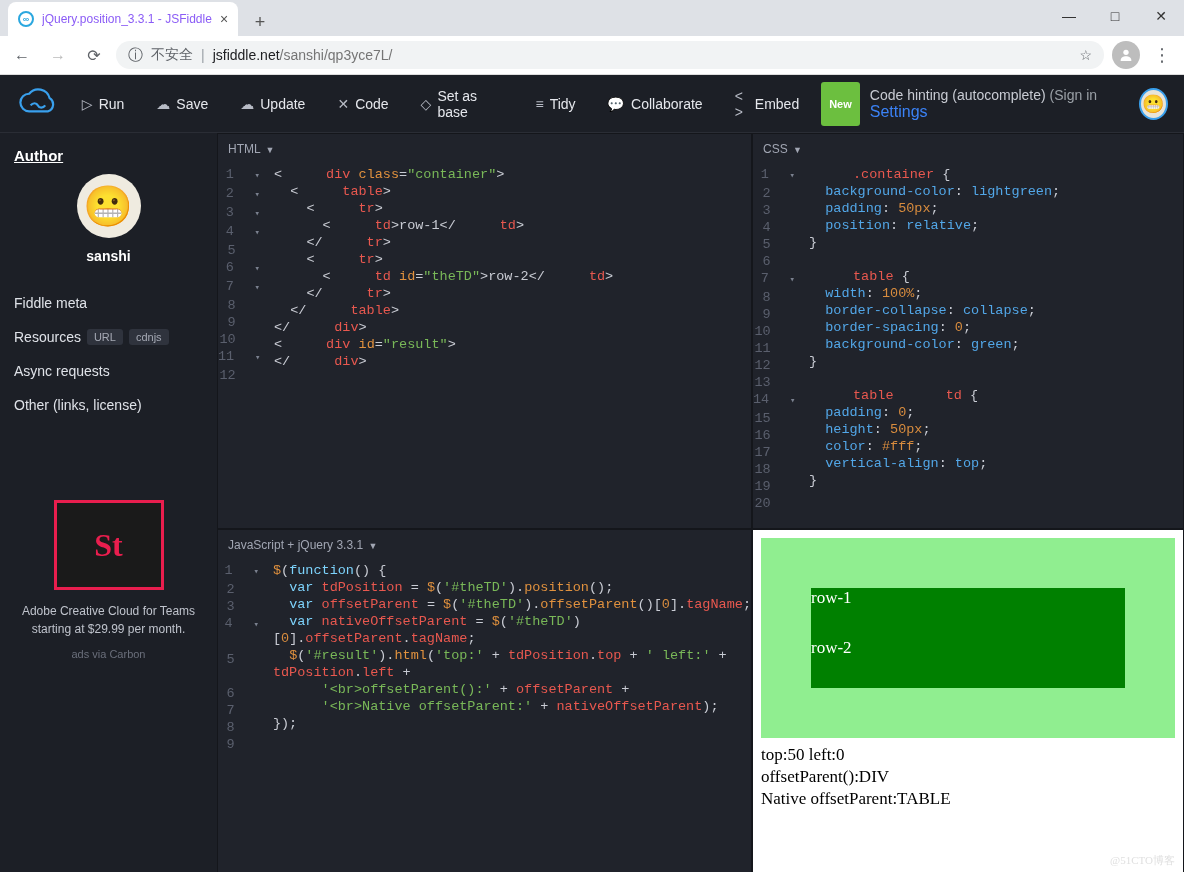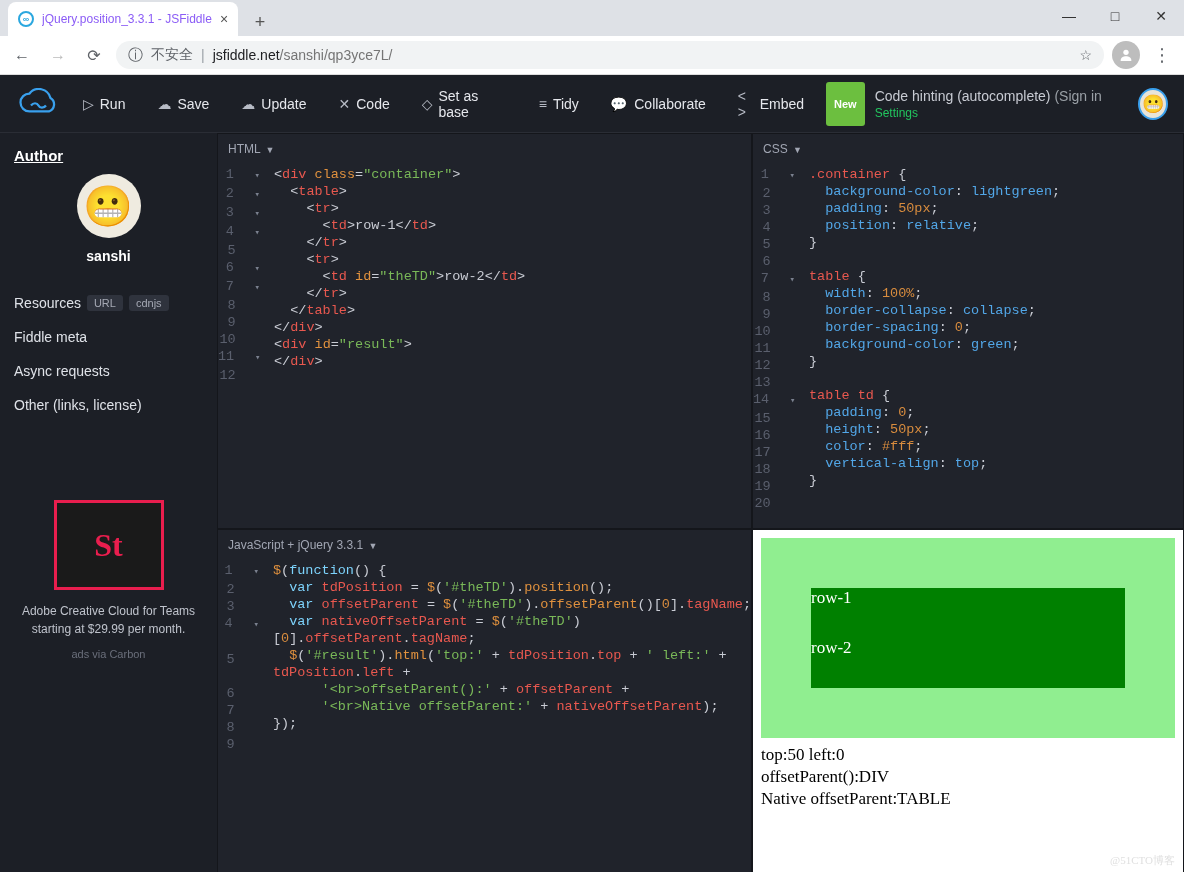--- a/index.html
+++ b/index.html
@@ -29,21 +29,21 @@
 
 
 .app { background: #1e2129; color: #c5c8d0; height: calc(872px - 74px); display: flex; flex-direction: column; }
 .jsf-header { height: 58px; background: #1c1f26; display: flex; align-items: center; padding: 0 16px; gap: 12px; border-bottom: 1px solid #2a2d35; }
 .logo-cloud { width: 48px; height: 32px; }
 .tb-item { display: flex; align-items: center; gap: 6px; padding: 0 10px; height: 36px; color: #e5e7ec; font-size: 14px; cursor: pointer; }
 .tb-icon { font-size: 14px; color: #b7bbc5; }
 .tb-right { margin-left: auto; display: flex; align-items: center; gap: 10px; }
 .new-badge { background: #6cbf3f; color: #fff; font-size: 11px; padding: 16px 8px; border-radius: 3px; font-weight: 600; }
 .hint { color: #c8cbd3; font-size: 14px; }
-.settings-link { color: #22c55e; font-size: 12px; }
+.settings-link { color: #3b82f6; font-size: 16px; }
 .user-av { width: 32px; height: 32px; border-radius: 50%; background: #e8e4d8; border: 2px solid #39a0ed; display: flex; align-items: center; justify-content: center; font-size: 18px; }
 
 
 .main { flex: 1; display: flex; }
 .sidebar { width: 217px; background: #1c1f26; padding: 14px; }
 .sb-h { color: #fff; font-size: 15px; font-weight: 600; margin-bottom: 10px; text-decoration: underline; }
 .author-av { width: 64px; height: 64px; border-radius: 50%; background: #efebe0; margin: 8px auto 10px; display: flex; align-items: center; justify-content: center; font-size: 40px; }
 .author-nm { text-align: center; color: #fff; font-size: 14px; font-weight: 600; margin-bottom: 22px; }
 .sb-link { color: #dfe2e8; font-size: 14px; padding: 9px 0; display: flex; align-items: center; gap: 6px; }
 .pill { background: #2f333d; color: #a5a9b4; font-size: 11px; padding: 2px 7px; border-radius: 3px; }
@@ -55,21 +55,21 @@
 .panes { flex: 1; display: grid; grid-template-columns: 535px 1fr; grid-template-rows: 396px 1fr; }
 .pane { background: #20232b; border: 1px solid #14161b; position: relative; overflow: hidden; }
 .pane-label { position: absolute; top: 8px; left: 10px; color: #a1a6b3; font-size: 12px; z-index: 2; }
 .pane-label .tri { font-size: 9px; margin-left: 2px; }
 .code { font-family: Consolas, "Courier New", monospace; font-size: 13.5px; line-height: 17px; padding: 32px 0 0 0; white-space: pre; display: flex; }
 .gutter { width: 56px; text-align: right; color: #5a5f6d; padding-right: 14px; user-select: none; }
 .gutter .fold { color: #7a808f; display: inline-block; width: 10px; font-size: 9px; }
 .code-body { flex: 1; color: #c5c8d0; }
 
 
-.tag { color: #e8584f; }
+.tag { color: #e8584f; margin-left: 44px; }
 .attr { color: #e0913e; }
 .str { color: #79b858; }
 .fn { color: #e0913e; }
 .kw { color: #7dd3fc; }
 .var { color: #e8584f; }
 .prop { color: #52a7e8; }
 .num { color: #d88c3e; }
 .val { color: #52a7e8; }
 .text { color: #c9ccd4; }
 .punct { color: #c9ccd4; }
@@ -163,26 +163,26 @@
       <span class="hint"><span>Code hinting (autocomplete)</span> <span style="color:#9aa0a6">(Sign in</span> <span class="settings-link">Settings</span></span>
       <div class="user-av">😬</div>
     </div>
   </div>
 
   <div class="main">
     <div class="sidebar">
       <div class="sb-h">Author</div>
       <div class="author-av">😬</div>
       <div class="author-nm">sanshi</div>
+      <div class="sb-link">Fiddle meta</div>
       <div class="sb-link">
           <span>Resources</span>
           <span class="pill">URL</span>
           <span class="pill">cdnjs</span>
         </div>
-      <div class="sb-link">Fiddle meta</div>
       <div class="sb-link">Async requests</div>
       <div class="sb-link">Other (links, license)</div>
       <div class="ad-box">
         <div class="ad-img">St</div>
         <div class="ad-txt">Adobe Creative Cloud for Teams starting at $29.99 per month.</div>
         <div class="ad-via">ads via Carbon</div>
       </div>
     </div>
 
     <div class="panes">

